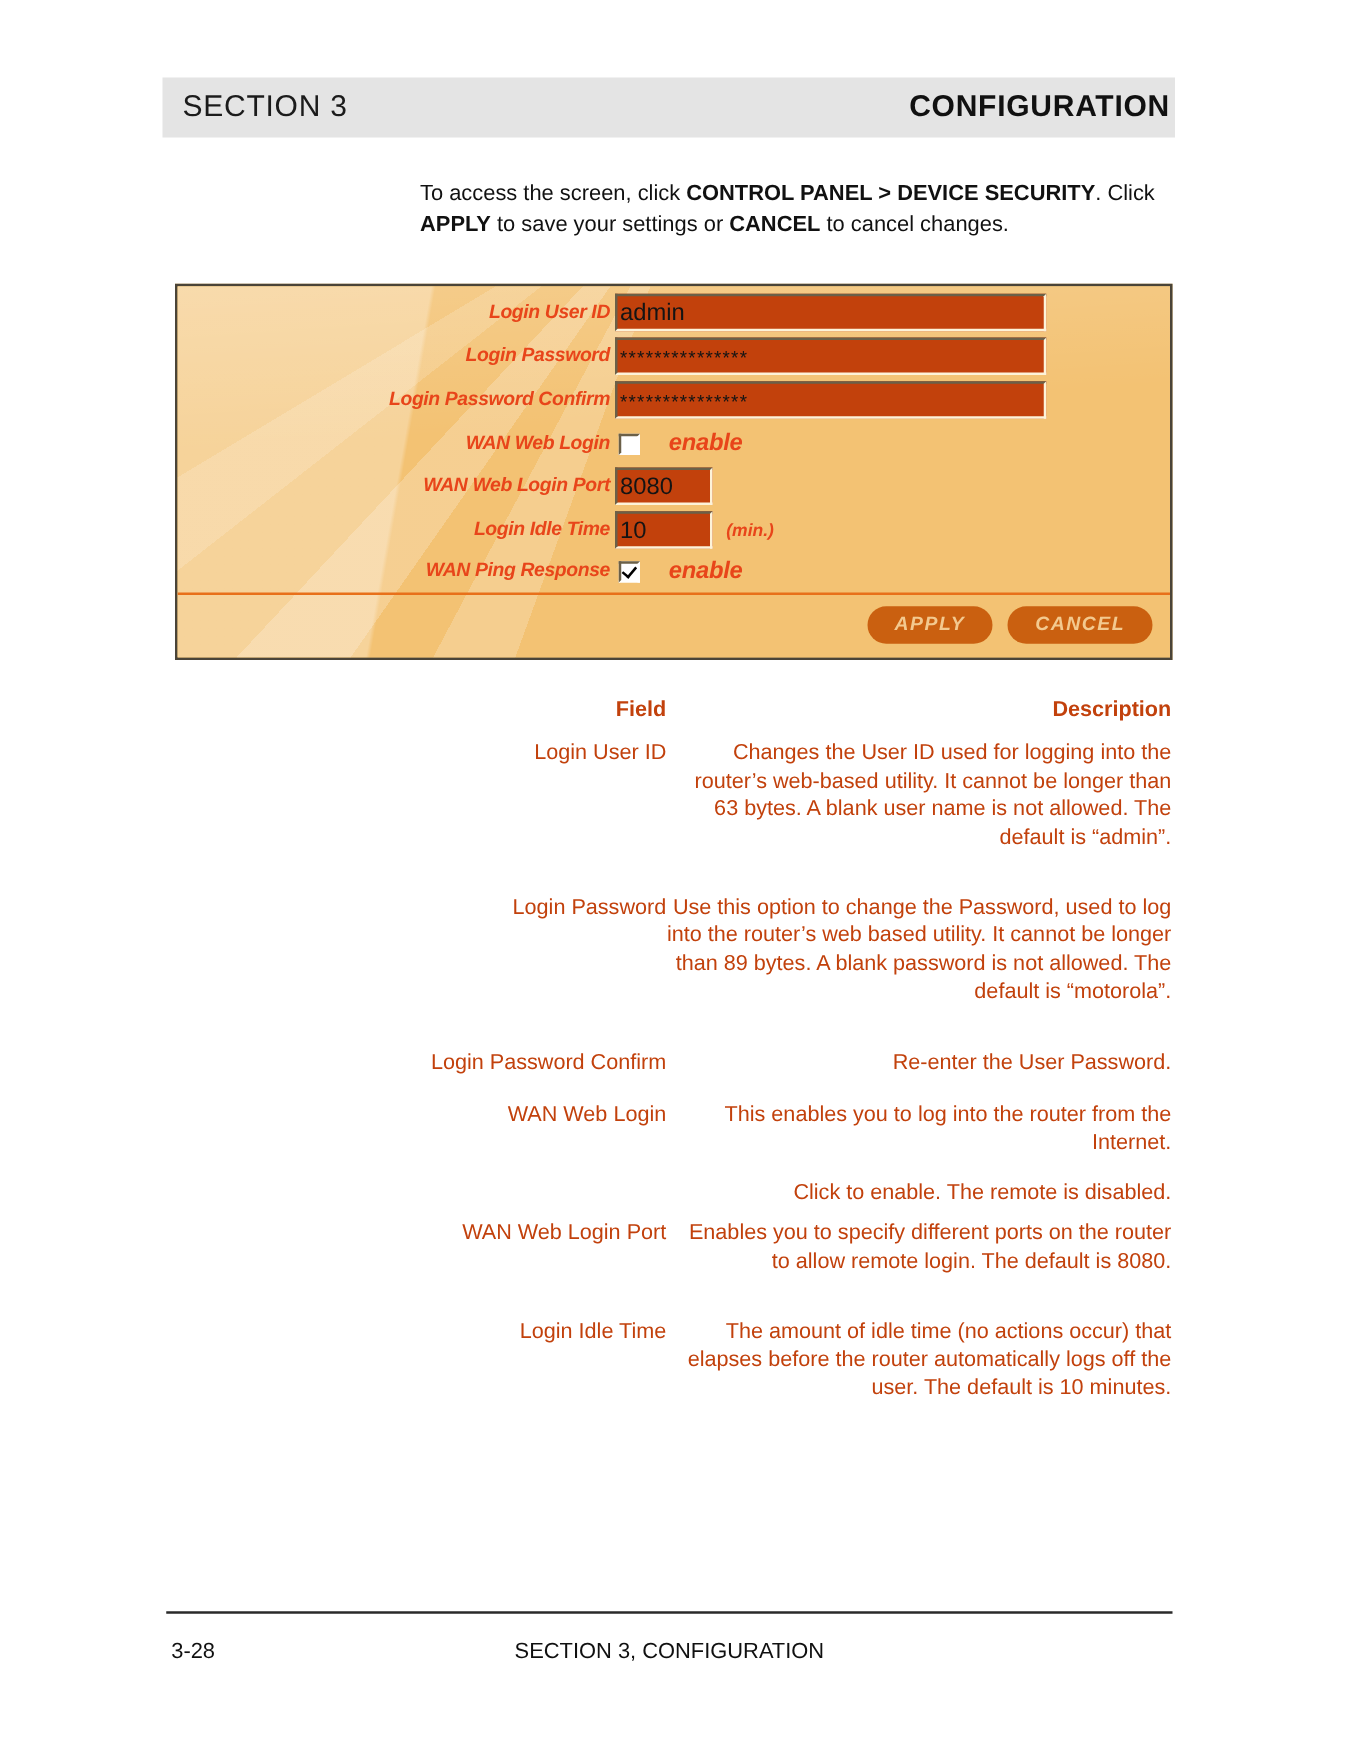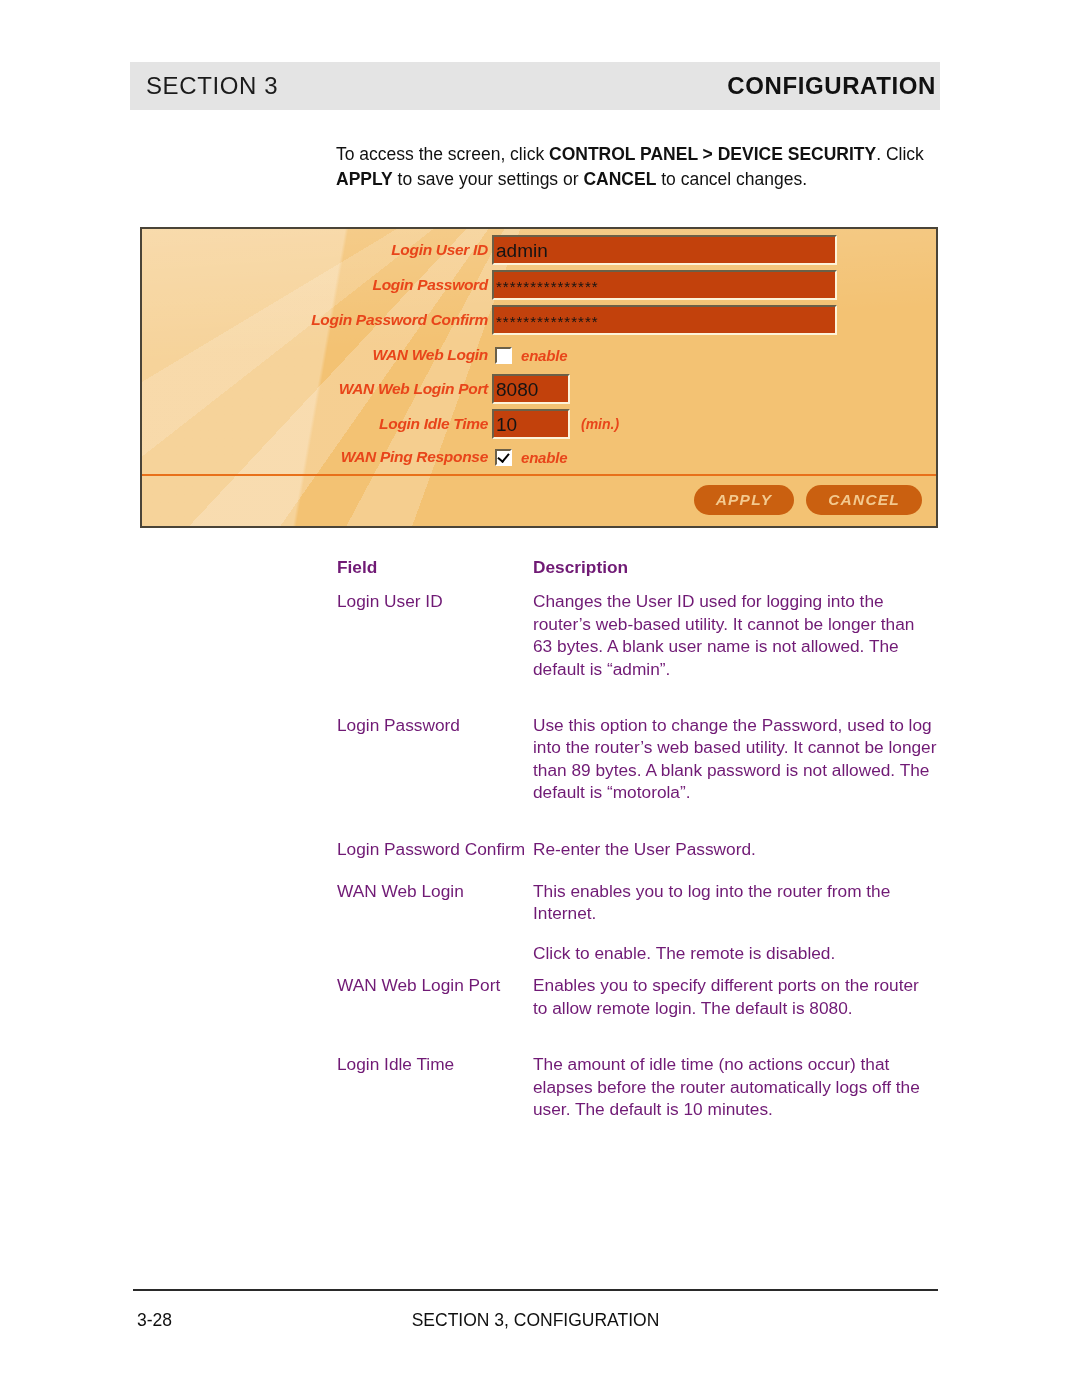--- a/index.html
+++ b/index.html
@@ -162,25 +162,25 @@
     position: absolute;
     left: 3px;
     top: 0px;
     width: 5px;
     height: 9px;
     border-right: 2.4px solid #000;
     border-bottom: 2.4px solid #000;
     transform: rotate(40deg);
   }
   .enable-label {
-    font-size: 15px;
+    font-size: 19px;
     font-style: italic;
     font-weight: 700;
     color: #e8451a;
-    margin-left: 9px;
+    margin-left: 23px;
     letter-spacing: -0.2px;
   }
   .unit-label {
     font-size: 14px;
     font-style: italic;
     font-weight: 700;
     color: #e8451a;
     margin-left: 11px;
   }
 
@@ -225,22 +225,23 @@
     width: 600px;
   }
   .tbl {
     width: 100%;
     border-collapse: collapse;
   }
   .tbl td {
     vertical-align: top;
     font-size: 17.3px;
     line-height: 22.4px;
-    color: #701a75;
+    color: #c2410c;
     padding: 0;
+    text-align: right;
   }
   .col-field { width: 196px; padding-right: 8px; }
   .col-desc  { width: 404px; }
   .thead td {
     font-weight: 700;
     padding-bottom: 12px;
   }
   .row-gap-lg td { height: 34px; }
   .row-gap-md td { height: 20px; }
   .row-gap-sm td { height: 10px; }

